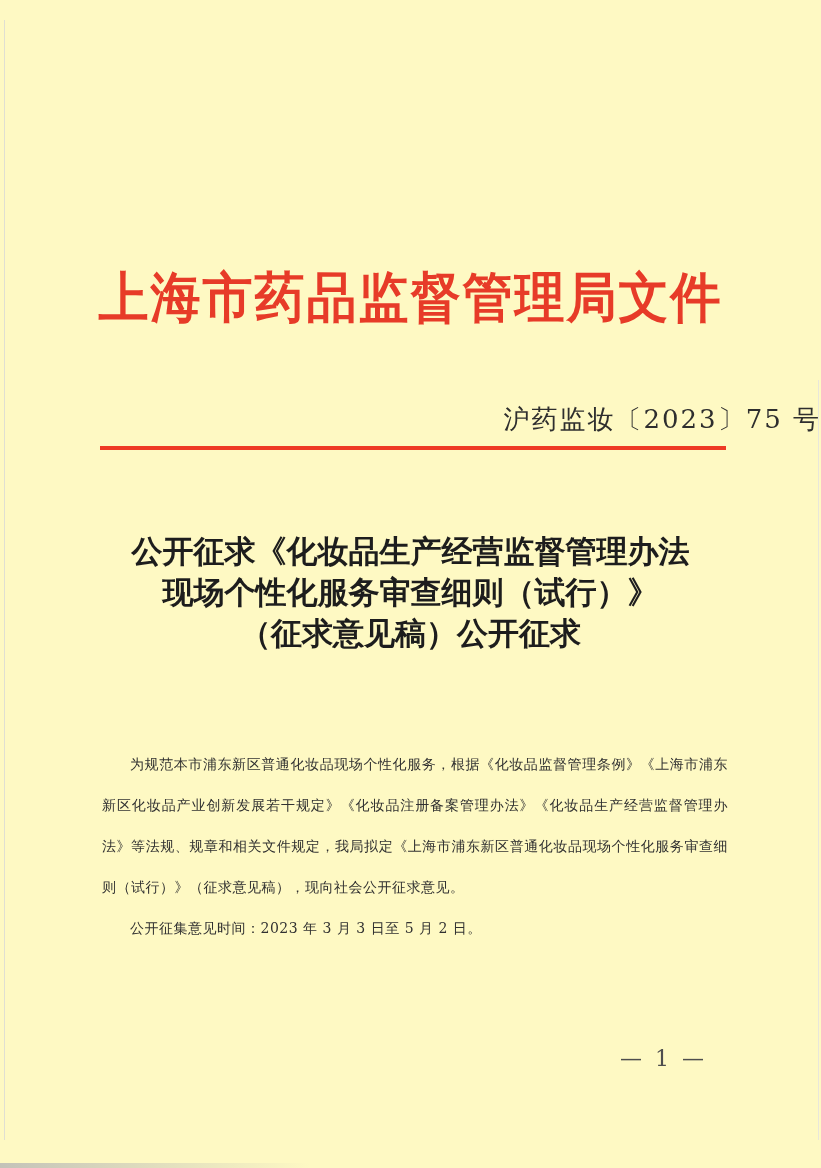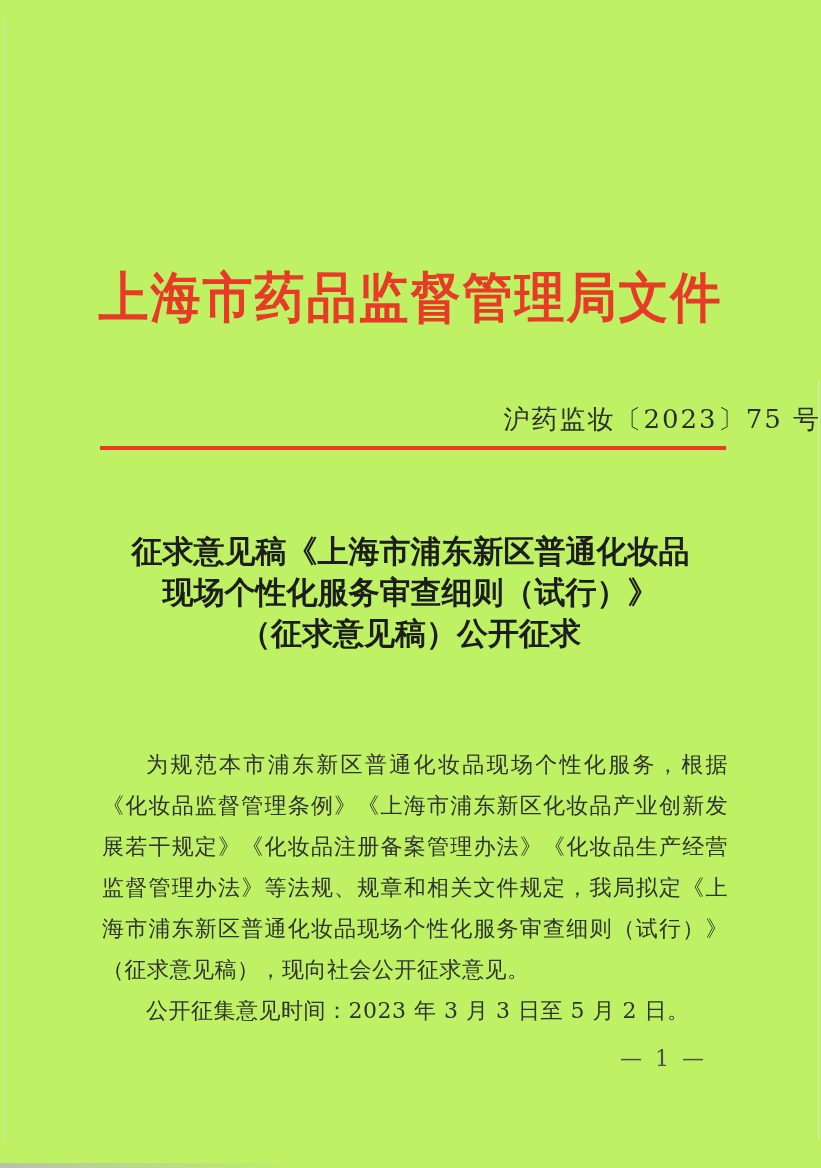--- a/index.html
+++ b/index.html
@@ -2,21 +2,21 @@
 <html><head>
 <meta charset="utf-8">
 <style>
   * { margin: 0; padding: 0; box-sizing: border-box; }
   html, body { background: #888; }
   .page {
     position: relative;
     width: 821px;
     height: 1168px;
     margin: 0 auto;
-    background: #bef264;
+    background: #fef9c3;
     overflow: hidden;
     font-family: "DejaVu Serif", "Liberation Serif", serif;
   }
   
   .scan-edge-left {
     position: absolute; left: 4px; top: 20px; width: 1px; height: 1120px;
     background: #d8d8d6; opacity: .8;
   }
   .scan-edge-right {
     position: absolute; right: 2px; top: 380px; width: 1px; height: 760px;
@@ -61,21 +61,21 @@
     font-size: 31px;
     font-weight: bold;
     line-height: 41px;
     color: #1d1d1d;
   }
   .doc-title .title-line { white-space: nowrap; }
   .doc-body {
     position: absolute;
     top: 744px; left: 102px;
     width: 626px;
-    font-size: 22px;
+    font-size: 14px;
     line-height: 41px;
     color: #313131;
     letter-spacing: .5px;
   }
   .doc-body p {
     text-align: justify;
     text-indent: 2em;
   }
   .page-number {
     position: absolute;
@@ -95,21 +95,21 @@
   <div class="scan-edge-right"></div>
   <div class="scan-edge-bottom"></div>
 
   <h1 class="banner-title" style="color: rgb(231, 59, 40);">上海市药品监督管理局文件</h1>
 
   <div class="doc-number">沪药监妆〔2023〕75 号</div>
 
   <div class="red-rule" style="background: rgb(238, 58, 37);"></div>
 
   <h2 class="doc-title">
-    <div class="title-line">征求意见稿《上海市浦东新区普通化妆品</div>
+    <div class="title-line">公开征求《化妆品生产经营监督管理办法</div>
     <div class="title-line">现场个性化服务审查细则（试行）》</div>
     <div class="title-line">（征求意见稿）公开征求</div>
   </h2>
 
   <section class="doc-body">
     <p>为规范本市浦东新区普通化妆品现场个性化服务，根据《化妆品监督管理条例》《上海市浦东新区化妆品产业创新发展若干规定》《化妆品注册备案管理办法》《化妆品生产经营监督管理办法》等法规、规章和相关文件规定，我局拟定《上海市浦东新区普通化妆品现场个性化服务审查细则（试行）》（征求意见稿），现向社会公开征求意见。</p>
     <p>公开征集意见时间：2023 年 3 月 3 日至 5 月 2 日。</p>
   </section>
 
   <div class="page-number">— 1 —</div>

